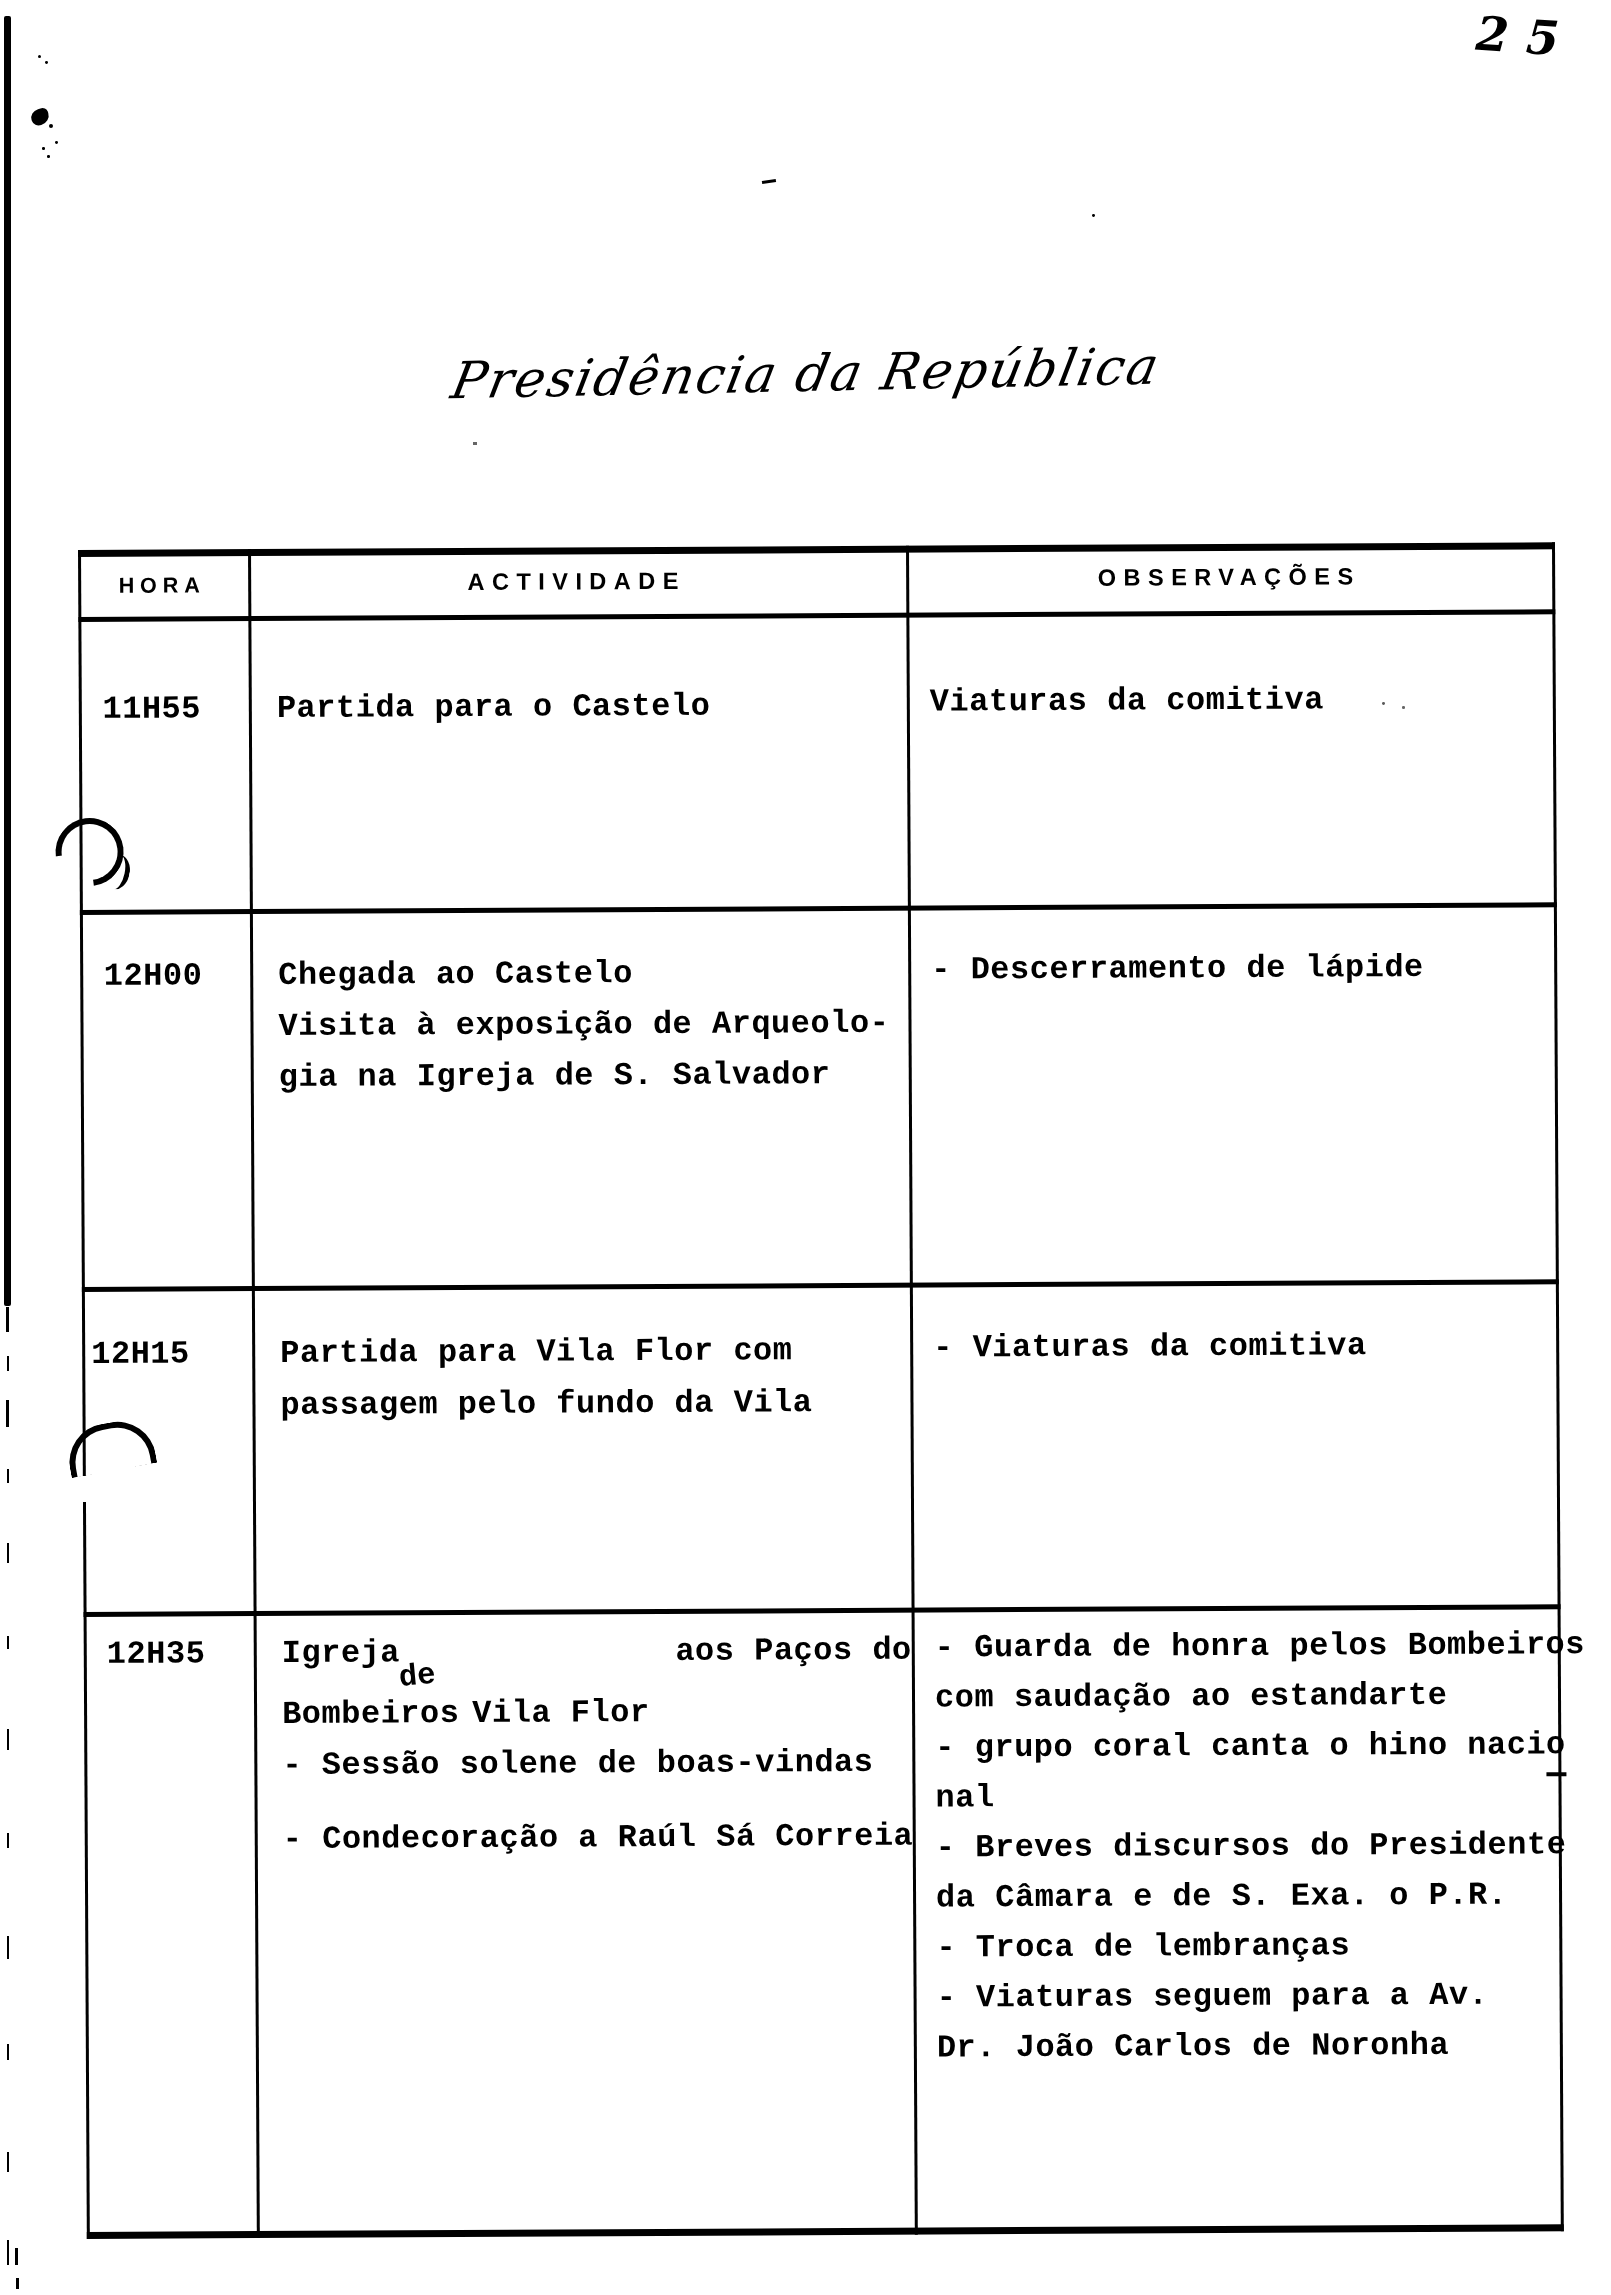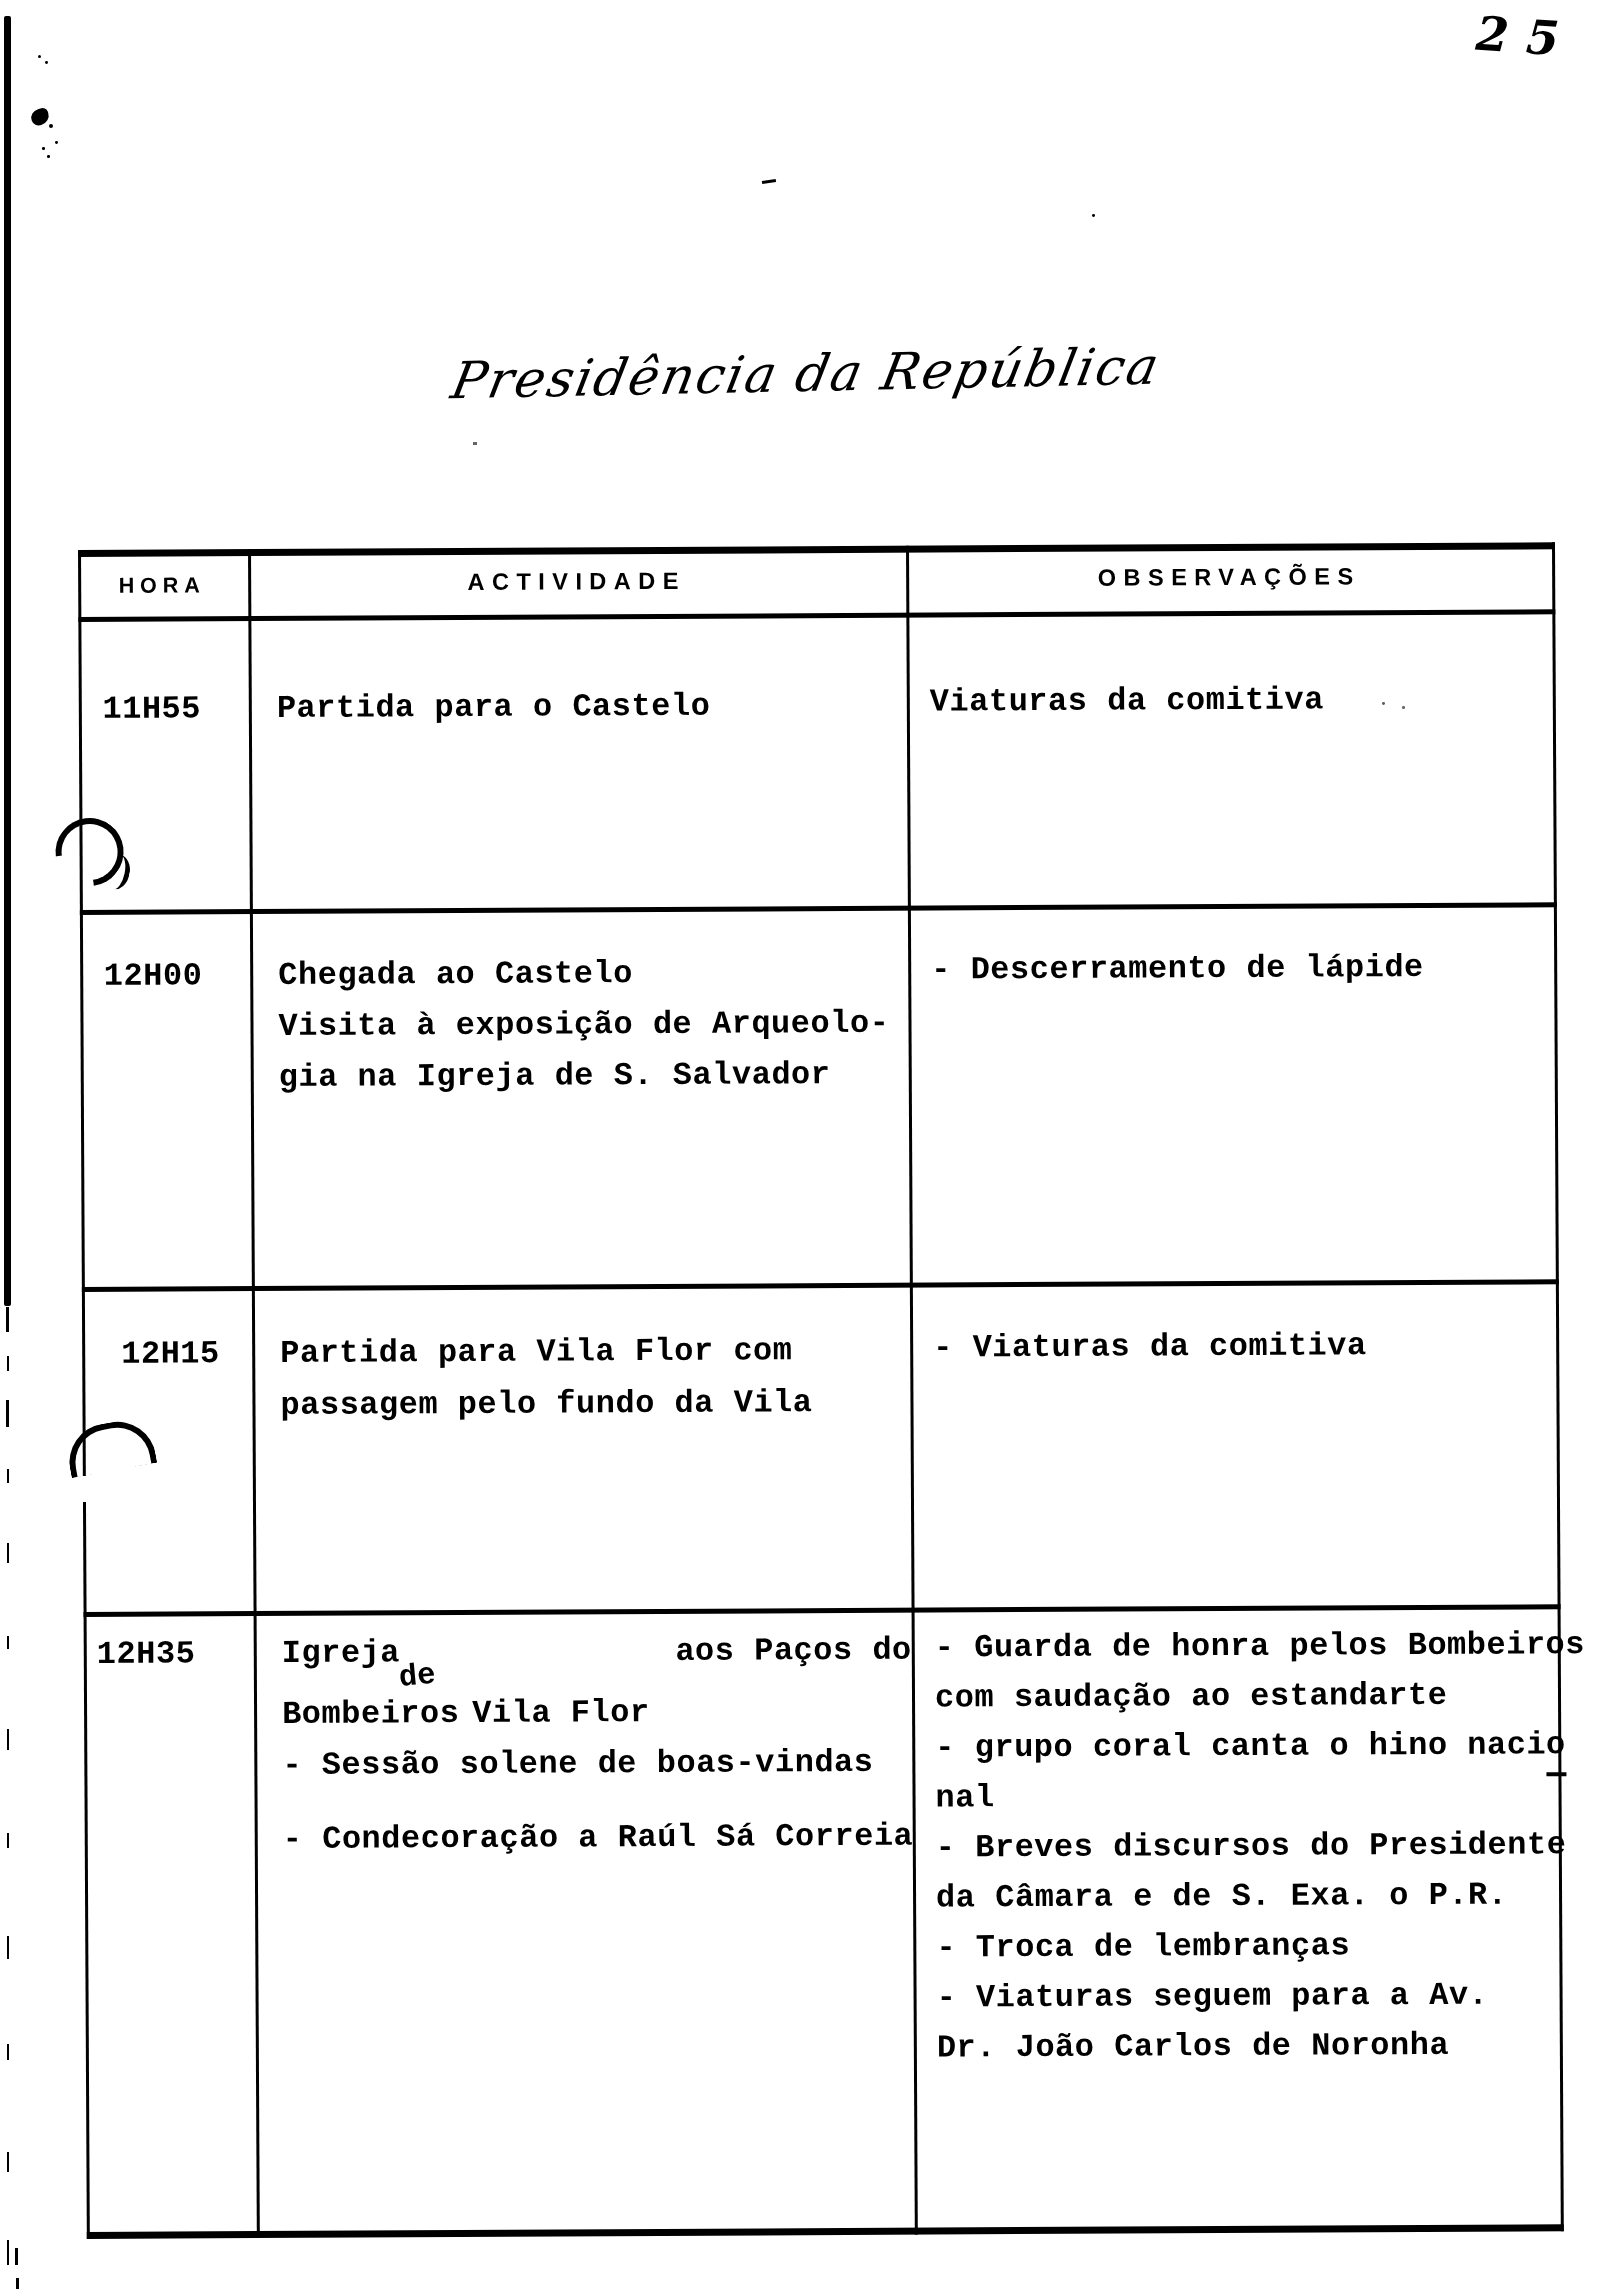--- a/index.html
+++ b/index.html
@@ -109,30 +109,30 @@
   <div class="cell" style="left:23.6px;top:401px">12H00</div>
   <div class="cell" style="left:198px;top:401px">
     <div>Chegada ao Castelo</div>
     <div>Visita à exposição de Arqueolo-</div>
     <div>gia na Igreja de S. Salvador</div>
   </div>
   <div class="cell" style="left:851px;top:399px">
     <div>- Descerramento de lápide</div>
   </div>
 
-  <div class="cell" style="left:39px;top:779px">12H15</div>
+  <div class="cell" style="left:9px;top:779px">12H15</div>
   <div class="cell lh105" style="left:198px;top:779px">
     <div>Partida para Vila Flor com</div>
     <div>passagem pelo fundo da Vila</div>
   </div>
   <div class="cell" style="left:851px;top:777px">
     <div>- Viaturas da comitiva</div>
   </div>
 
-  <div class="cell" style="left:13px;top:1079px">12H35</div>
+  <div class="cell" style="left:23px;top:1079px">12H35</div>
 
   <div class="cell split" style="left:198px;top:1079px">
     <span>Igreja</span>
     <span>aos Paços do</span>
   </div>
   <div class="insert-de" style="left:315px;top:1111px">de</div>
   <div class="cell" style="left:198px;top:1140px">
     <span>Bombeiros</span><span class="gapword">Vila Flor</span>
   </div>
   <div class="cell" style="left:198px;top:1191px">- Sessão solene de boas-vindas</div>

